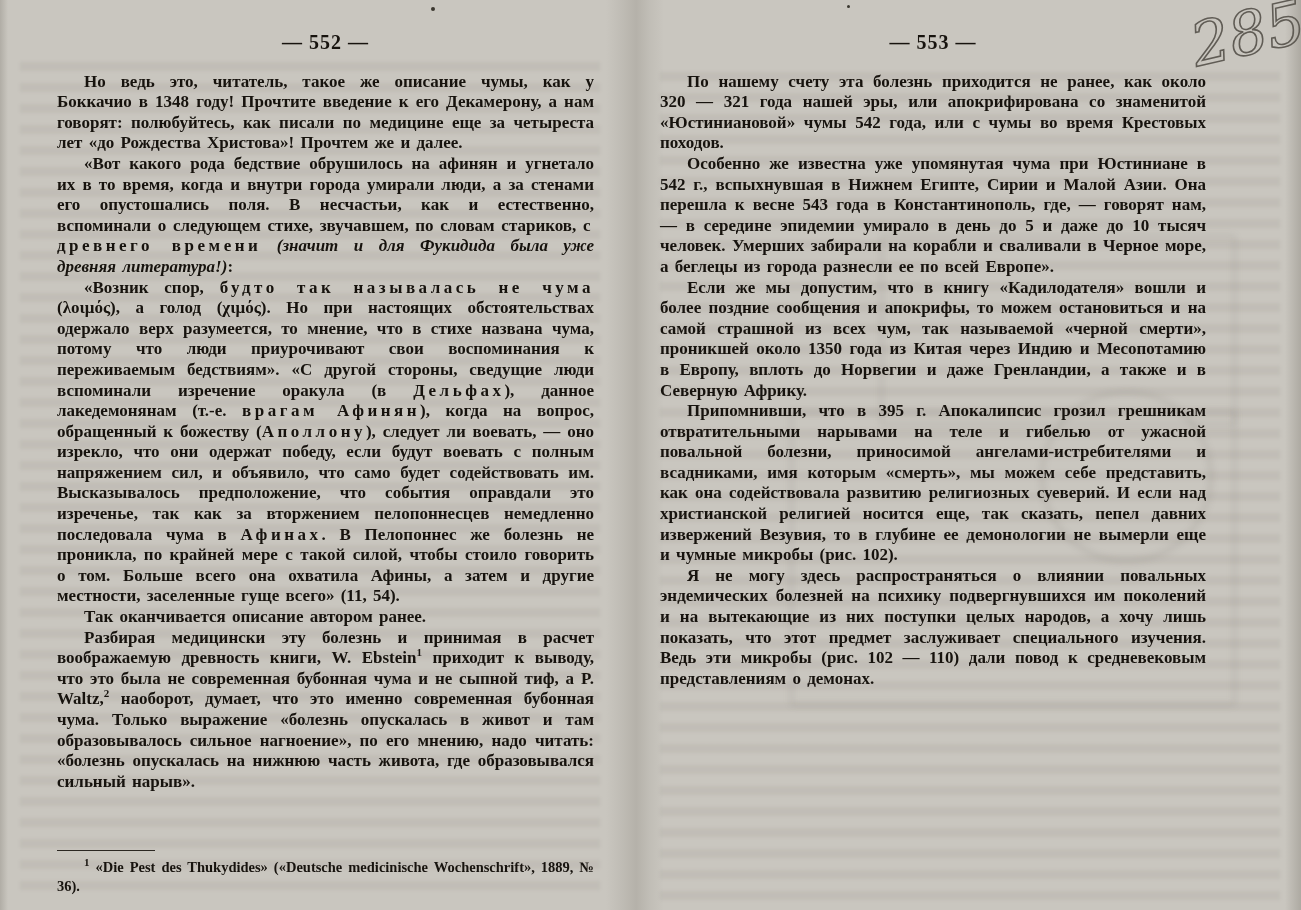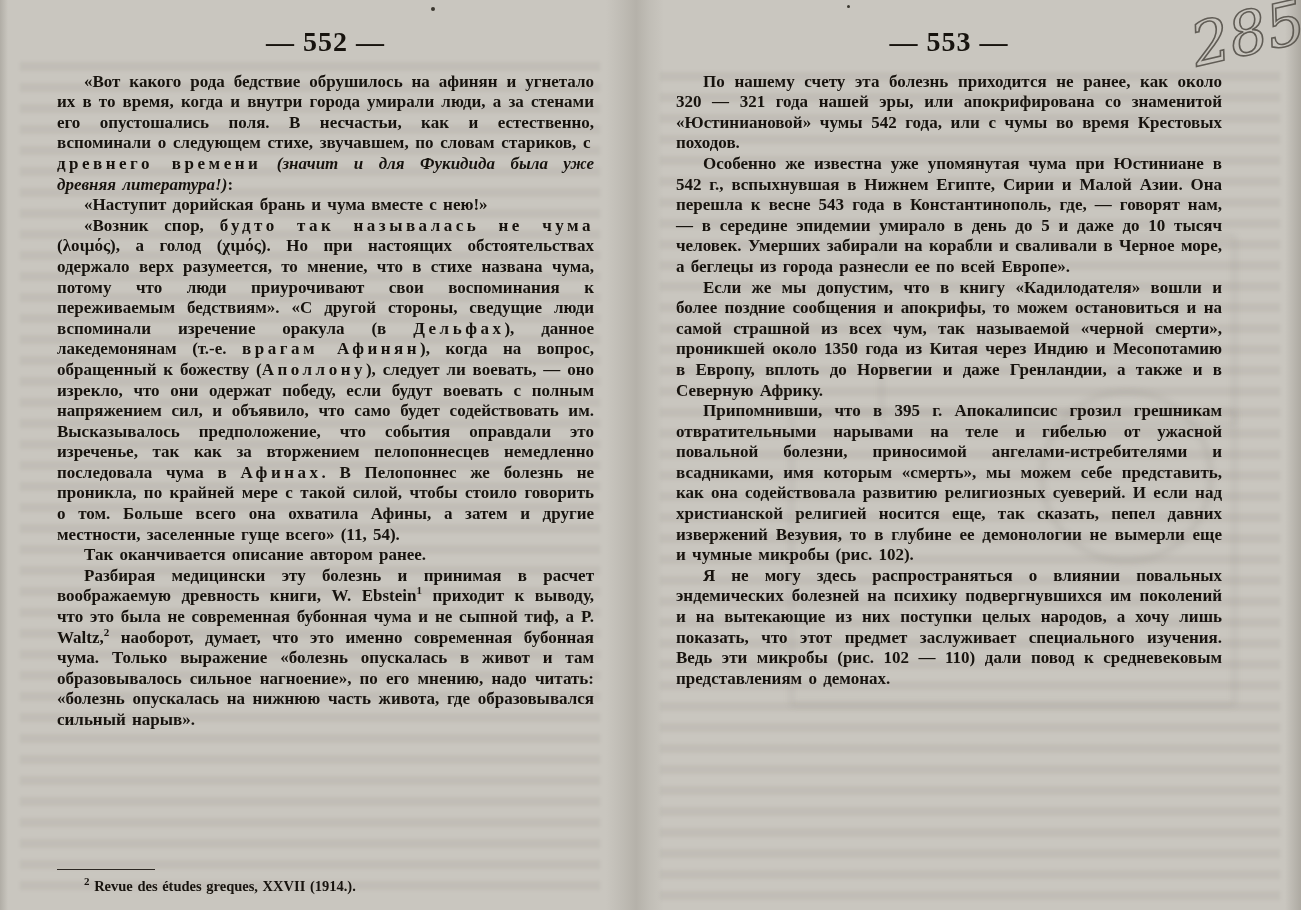--- a/index.html
+++ b/index.html
@@ -50,23 +50,23 @@
   .ghost.box2{left:790px;top:410px;width:440px;height:290px;border-radius:4px;}
   .ghost.circle{left:1040px;top:390px;width:165px;height:165px;border-radius:50%;border-width:4px;}
   .speck{position:absolute;background:#3a372f;border-radius:50%;}
 
   .page{
     position:absolute;top:24px;
     display:flex;flex-direction:column;
     font-size:17px;line-height:20.6px;font-weight:bold;
   }
   .page.left{left:57px;width:537px;height:872px;}
-  .page.right{left:676px;width:546px;height:872px;}
+  .page.right{left:660px;width:546px;height:872px;}
   .page-header{
-    text-align:center;font-size:28px;font-weight:bold;
+    text-align:center;font-size:20px;font-weight:bold;
     letter-spacing:1px;margin:8px 0 19px 0;
   }
   .para{
     margin:0;text-indent:27px;text-align:justify;
     word-spacing:2px;
   }
   .run.i{font-style:italic;}
   .run.sp{letter-spacing:3.5px;}
   sup.run{font-size:11px;line-height:0;}
   .footnotes{
@@ -89,30 +89,30 @@
 
   <div class="bleed left"></div>
   <div class="bleed right"></div>
   <div class="ghost box1"></div>
   <div class="ghost box2"></div>
   <div class="ghost circle"></div>
 
   <div class="page left">
     <div class="page-header">— 552 —</div>
     <div class="page-body">
+        <p class="para"><span class="run ">Но ведь это, читатель, такое же описание чумы, как у Боккачио в 1348 году! Прочтите введение к его Декамерону, а нам говорят: полюбуйтесь, как писали по медицине еще за четыреста лет «до Рождества Христова»! Прочтем же и далее.</span></p>
         <p class="para"><span class="run ">«Вот какого рода бедствие обрушилось на афинян и угнетало их в то время, когда и внутри города умирали люди, а за стенами его опустошались поля. В несчастьи, как и естественно, вспоминали о следующем стихе, звучавшем, по словам стариков, </span><span class="run sp">с древнего времени</span><span class="run "> </span><span class="run i">(значит и для Фукидида была уже древняя литература!)</span><span class="run ">:</span></p>
-        <p class="para"><span class="run ">«Наступит дорийская брань и чума вместе с нею!»</span></p>
         <p class="para"><span class="run ">«Возник спор, </span><span class="run sp">будто так называлась не чума</span><span class="run "> (λοιμός), а голод (χιμός). Но при настоящих обстоятельствах одержало верх разумеется, то мнение, что в стихе названа чума, потому что люди приурочивают свои воспоминания к переживаемым бедствиям». «С другой стороны, сведущие люди вспоминали изречение оракула (в </span><span class="run sp">Дельфах</span><span class="run ">), данное лакедемонянам (т.-е. </span><span class="run sp">врагам Афинян</span><span class="run ">), когда на вопрос, обращенный к божеству (</span><span class="run sp">Аполлону</span><span class="run ">), следует ли воевать, — оно изрекло, что они одержат победу, если будут воевать с полным напряжением сил, и объявило, что само будет содействовать им. Высказывалось предположение, что события оправдали это изреченье, так как за вторжением пелопоннесцев немедленно последовала чума в </span><span class="run sp">Афинах</span><span class="run ">. В Пелопоннес же болезнь не проникла, по крайней мере с такой силой, чтобы стоило говорить о том. Больше всего она охватила Афины, а затем и другие местности, заселенные гуще всего» (11, 54).</span></p>
         <p class="para"><span class="run ">Так оканчивается описание автором ранее.</span></p>
         <p class="para"><span class="run ">Разбирая медицински эту болезнь и принимая в расчет воображаемую древность книги, W. Ebstein</span><sup class="run sup">1</sup><span class="run "> приходит к выводу, что это была не современная бубонная чума и не сыпной тиф, а P. Waltz,</span><sup class="run sup">2</sup><span class="run "> наоборот, думает, что это именно современная бубонная чума. Только выражение «болезнь опускалась в живот и там образовывалось сильное нагноение», по его мнению, надо читать: «болезнь опускалась на нижнюю часть живота, где образовывался сильный нарыв».</span></p>
       </div>
     <div class="footnotes">
       <hr class="fn-rule">
       <div>
-          <p class="para"><sup class="run sup">2</sup><span class="run "> Revue des études greques, XXVII (1914.).</span></p>
+          <p class="para"><sup class="run sup">1</sup><span class="run "> «Die Pest des Thukydides» («Deutsche medicinische Wochenschrift», 1889, № 36).</span></p>
         </div>
     </div>
   </div>
 
   <div class="page right">
     <div class="page-header">— 553 —</div>
     <div class="page-body">
         <p class="para"><span class="run ">По нашему счету эта болезнь приходится не ранее, как около 320 — 321 года нашей эры, или апокрифирована со знаменитой «Юстиниановой» чумы 542 года, или с чумы во время Крестовых походов.</span></p>
         <p class="para"><span class="run ">Особенно же известна уже упомянутая чума при Юстиниане в 542 г., вспыхнувшая в Нижнем Египте, Сирии и Малой Азии. Она перешла к весне 543 года в Константинополь, где, — говорят нам, — в середине эпидемии умирало в день до 5 и даже до 10 тысяч человек. Умерших забирали на корабли и сваливали в Черное море, а беглецы из города разнесли ее по всей Европе».</span></p>
         <p class="para"><span class="run ">Если же мы допустим, что в книгу «Кадилодателя» вошли и более поздние сообщения и апокрифы, то можем остановиться и на самой страшной из всех чум, так называемой «черной смерти», проникшей около 1350 года из Китая через Индию и Месопотамию в Европу, вплоть до Норвегии и даже Гренландии, а также и в Северную Африку.</span></p>

